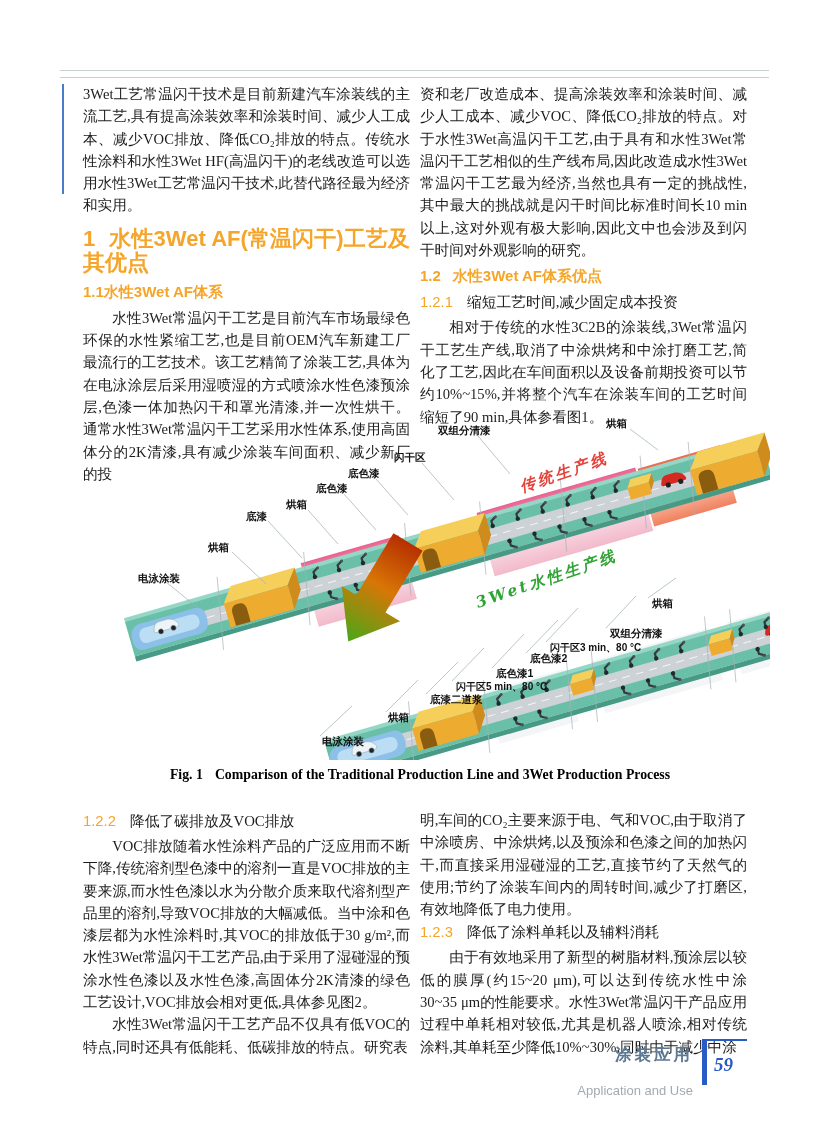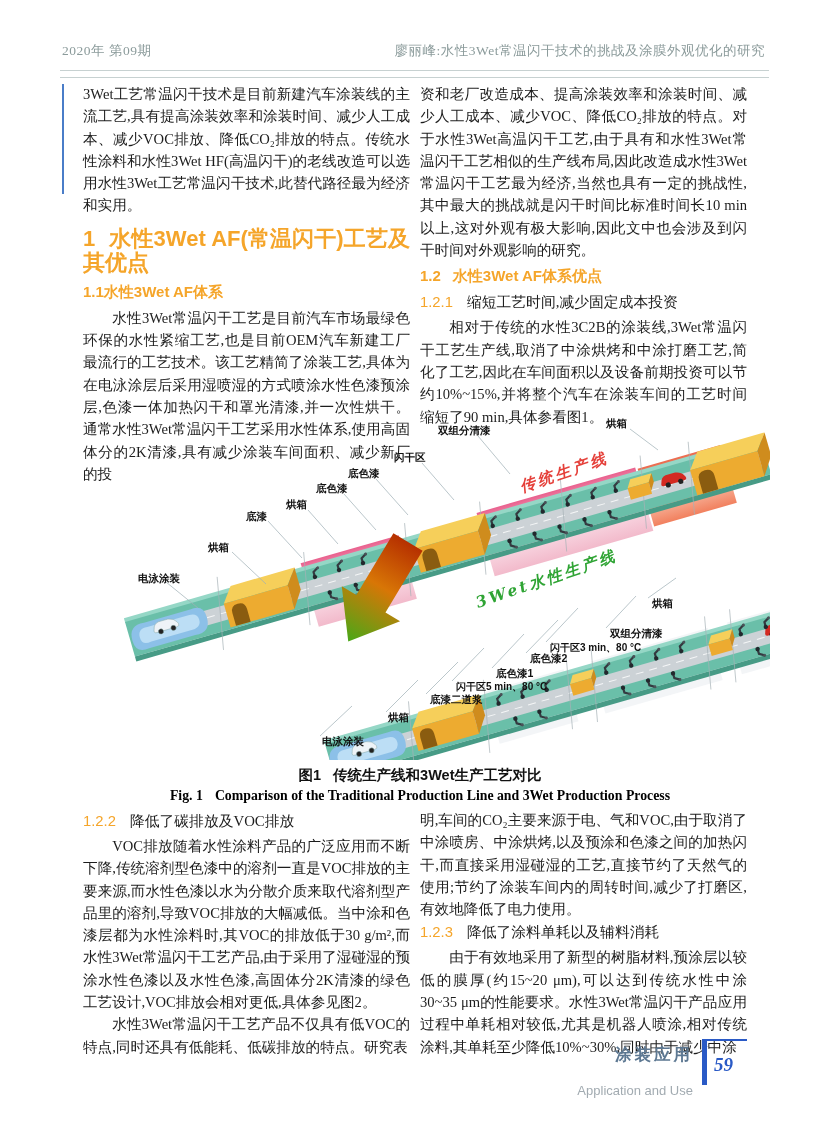--- a/index.html
+++ b/index.html
@@ -42,24 +42,20 @@
   .fen{color:#a2abb1;font-family:"Liberation Sans","DejaVu Sans",sans-serif;font-size:13px;margin-top:17px;}
   .fpage{border-top:2px solid var(--fblue);border-left:5px solid var(--fblue);color:var(--fblue);
          font-style:italic;font-weight:bold;font-family:"Liberation Serif","DejaVu Serif",serif;
          font-size:19px;padding:12px 14px 8px 7px;line-height:24px;}
 </style>
 </head>
 <body>
 
 <div id="page">
 
-  <div id="hdr">
-    <span>2020年  第09期</span>
-    <span>廖丽峰:水性3Wet常温闪干技术的挑战及涂膜外观优化的研究</span>
-  </div>
   <div class="rule" style="top:70px"></div>
   <div class="rule" style="top:77px"></div>
   <div id="blue-margin"></div>
 
   <div class="col" style="left:83px;top:83px;">
     <p>3Wet工艺常温闪干技术是目前新建汽车涂装线的主流工艺,具有提高涂装效率和涂装时间、减少人工成本、减少VOC排放、降低CO₂排放的特点。传统水性涂料和水性3Wet HF(高温闪干)的老线改造可以选用水性3Wet工艺常温闪干技术,此替代路径最为经济和实用。</p>
     <div class="h1">
       <span class="hnum">1</span><span>水性3Wet AF(常温闪干)工艺及其优点</span>
     </div>
     <div class="h2">
@@ -255,23 +251,20 @@
       <text class="flabel" x="540" y="225">双组分清漆</text>
       <text class="flabel fsmall" x="480" y="239">闪干区3 min、80 °C</text>
       <text class="flabel" x="460" y="250">底色漆2</text>
       <text class="flabel" x="426" y="265">底色漆1</text>
       <text class="flabel fsmall" x="386" y="278">闪干区5 min、80 °C</text>
       <text class="flabel" x="360" y="291">底漆二道浆</text>
       <text class="flabel" x="318" y="309">烘箱</text>
       <text class="flabel" x="252" y="333">电泳涂装</text>
     </svg>
 
-    <div class="fig-cap-zh">
-      <span class="cnum">图1</span><span>传统生产线和3Wet生产工艺对比</span>
-    </div>
     <div class="fig-cap-en">
       <span class="cnum">Fig. 1</span><span>Comparison of the Traditional Production Line and 3Wet Production Process</span>
     </div>
   </div>
 
   <div class="col" style="left:83px;top:809px;">
     <div class="h3">
       <span class="hnum">1.2.2</span><span>降低了碳排放及VOC排放</span>
     </div>
     <p class="ind">VOC排放随着水性涂料产品的广泛应用而不断下降,传统溶剂型色漆中的溶剂一直是VOC排放的主要来源,而水性色漆以水为分散介质来取代溶剂型产品里的溶剂,导致VOC排放的大幅减低。当中涂和色漆层都为水性涂料时,其VOC的排放低于30 g/m²,而水性3Wet常温闪干工艺产品,由于采用了湿碰湿的预涂水性色漆以及水性色漆,高固体分2K清漆的绿色工艺设计,VOC排放会相对更低,具体参见图2。</p>

